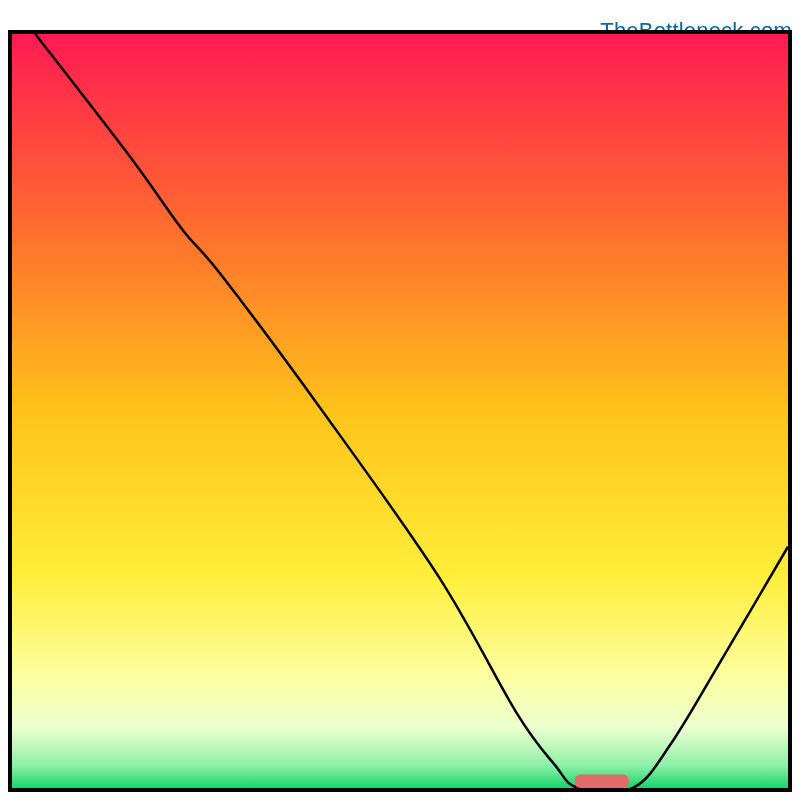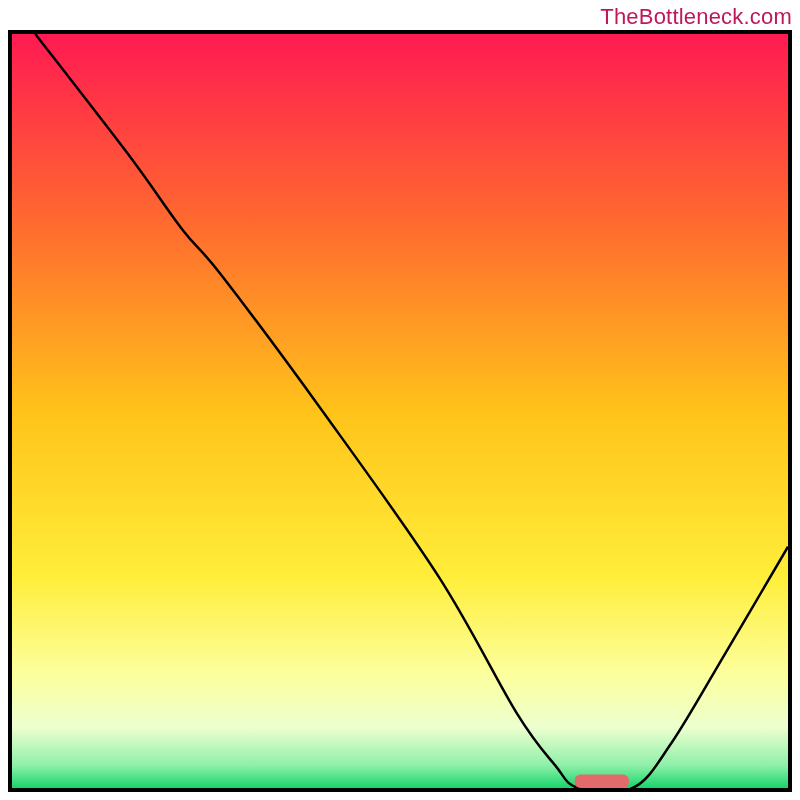--- a/index.html
+++ b/index.html
@@ -5,24 +5,24 @@
   html, body {
     margin: 0;
     padding: 0;
     width: 800px;
     height: 800px;
     background: #ffffff;
     font-family: Arial, Helvetica, sans-serif;
   }
   .watermark {
     position: absolute;
-    top: 4px;
+    top: 18px;
     right: 8px;
     font-size: 22px;
-    color: #be185d;
+    color: #0369a1;
     font-weight: 500;
     letter-spacing: 0.2px;
   }
   .plot-wrap {
     position: absolute;
     left: 8px;
     top: 30px;
     width: 784px;
     height: 762px;
     border: 4px solid #000;

